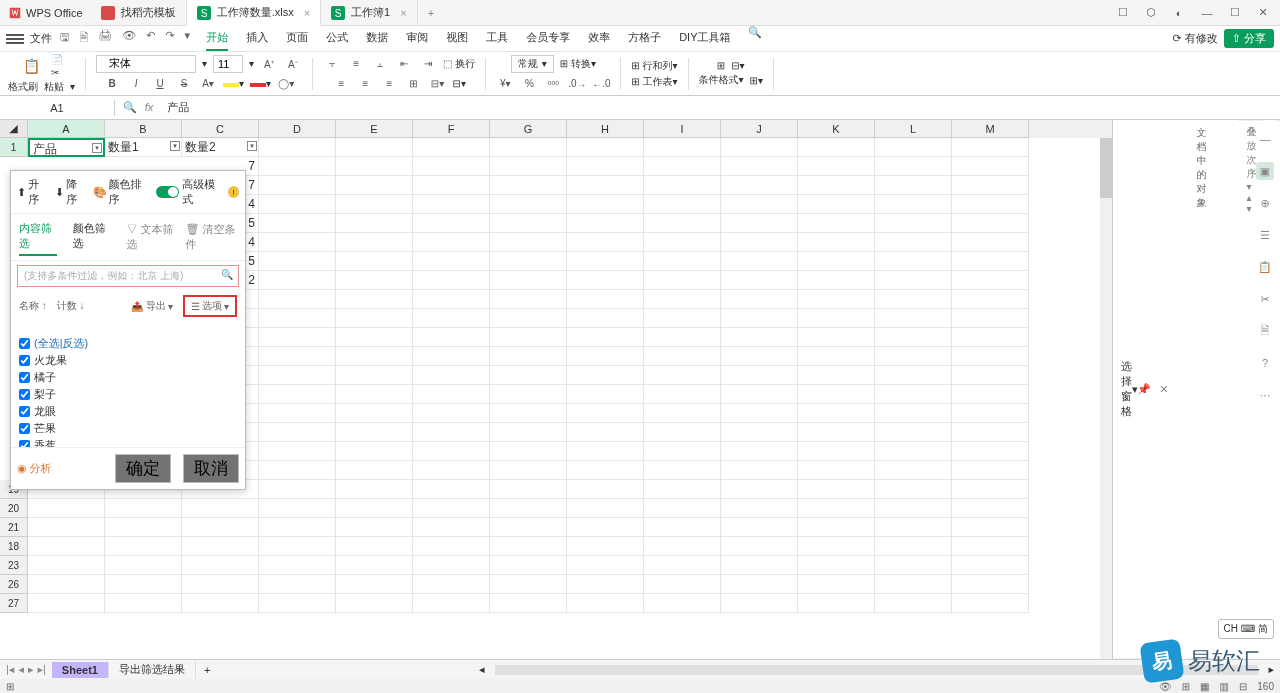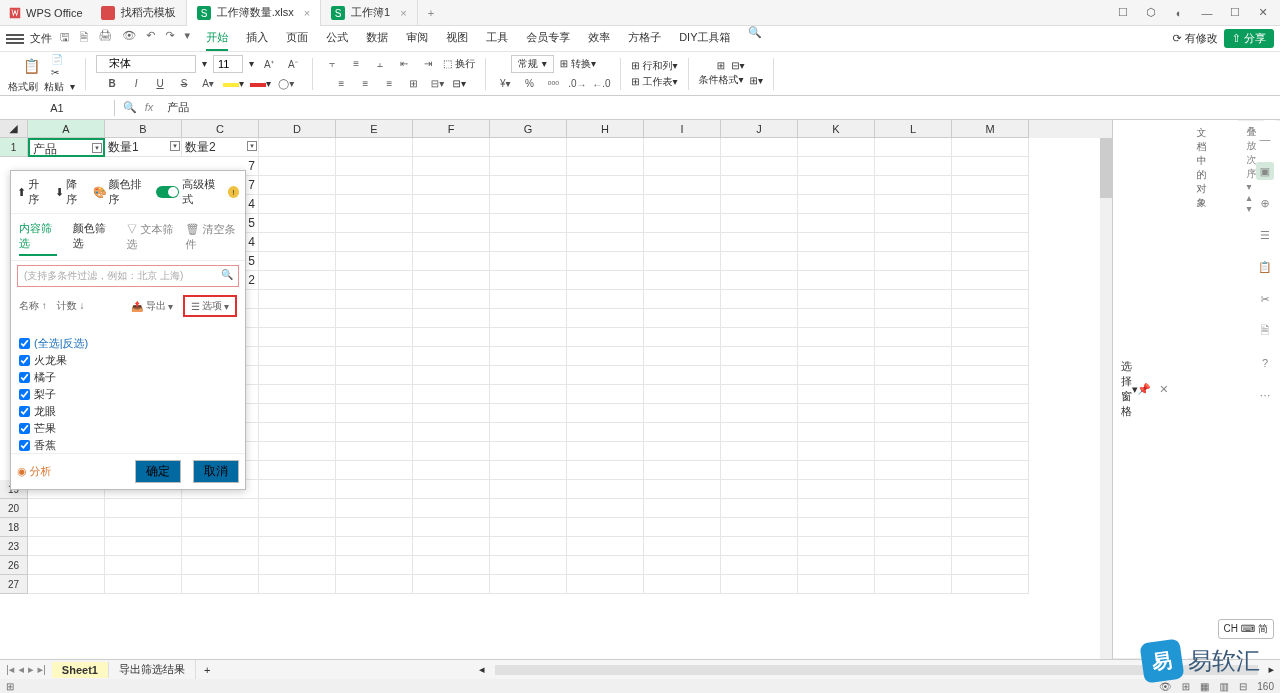--- a/index.html
+++ b/index.html
@@ -77,40 +77,40 @@
 .search-box .sicon { position: absolute; right: 4px; top: 3px; color: #888; }
 .filter-opts { display: flex; padding: 4px 8px; gap: 10px; align-items: center; font-size: 10px; color: #666; }
 .filter-opts .export-btn { margin-left: auto; display: flex; align-items: center; gap: 2px; }
 .options-btn { border: 2px solid #e03030; padding: 2px 6px; display: flex; align-items: center; gap: 2px; }
 .filter-list { flex: 1; padding: 4px 8px; overflow-y: auto; margin-top: 10px; }
 .filter-item { display: flex; align-items: center; gap: 4px; padding: 1px 0; }
 .filter-item input { width: 11px; height: 11px; }
 .selall { color: #1a6fb8; }
 .filter-footer { display: flex; padding: 6px; gap: 8px; border-top: 1px solid #eee; align-items: center; }
 .filter-footer .analyze { display: flex; align-items: center; gap: 3px; color: #d97733; }
-.filter-footer button { margin-left: auto; padding: 2px 10px; border: 1px solid #bbb; background: #0369a1; font-size: 12px; }
+.filter-footer button { margin-left: auto; padding: 2px 10px; border: 1px solid #bbb; background: #737373; font-size: 17px; }
 
 
 .right-pane { width: 168px; border-left: 1px solid #ccc; display: flex; flex-direction: row; gap: 12px; }
 .rp-header { padding: 6px 8px; display: flex; align-items: center; border-bottom: 1px solid #eee; font-size: 11px; }
 .rp-header .rpicons { margin-left: auto; display: flex; gap: 8px; color: #888; }
 .rp-sub { padding: 6px 8px; font-size: 10px; color: #666; border-bottom: 1px solid #eee; }
 .rp-body { flex: 1; }
 .rp-footer { padding: 4px 8px; font-size: 10px; color: #888; border-top: 1px solid #eee; }
 
 
 .side-toolbar { position: absolute; right: 0; top: 120px; width: 30px; display: flex; flex-direction: column; gap: 14px; padding: 10px 6px; align-items: center; }
 .side-toolbar .sico { width: 18px; height: 18px; color: #888; display: flex; align-items: center; justify-content: center; }
 .side-toolbar .sico.active { background: #d4e8dc; border-radius: 3px; }
 
 
 .sheet-tabs { height: 20px; background: #f5f5f5; display: flex; align-items: center; border-top: 1px solid #ccc; font-size: 11px; }
 .nav-arrows { display: flex; gap: 4px; padding: 0 6px; color: #888; }
 .stab { padding: 2px 10px; border-right: 1px solid #ddd; }
-.stab.active { background: #fef9c3; font-weight: bold; }
+.stab.active { background: #c4b5fd; font-weight: bold; }
 
 
 .status-bar { height: 14px; background: #f0f0f0; display: flex; align-items: center; padding: 0 6px; font-size: 10px; color: #666; }
 .status-right { margin-left: auto; display: flex; gap: 10px; align-items: center; }
 
 
 .ime-badge { position: absolute; right: 6px; bottom: 54px; background: #fff; border: 1px solid #bbb; border-radius: 3px; padding: 2px 5px; font-size: 10px; }
 
 
 .watermark { position: absolute; right: 20px; bottom: 12px; display: flex; align-items: center; gap: 6px; }
@@ -648,20 +648,36 @@
           <div class="cell"></div>
           <div class="cell"></div>
           <div class="cell"></div>
           <div class="cell"></div>
           <div class="cell"></div>
           <div class="cell"></div>
           <div class="cell"></div>
           <div class="cell"></div>
         </div>
         <div class="row">
+          <div class="row-h">21</div>
+          <div class="cell"></div>
+          <div class="cell"></div>
+          <div class="cell"></div>
+          <div class="cell"></div>
+          <div class="cell"></div>
+          <div class="cell"></div>
+          <div class="cell"></div>
+          <div class="cell"></div>
+          <div class="cell"></div>
+          <div class="cell"></div>
+          <div class="cell"></div>
+          <div class="cell"></div>
+          <div class="cell"></div>
+        </div>
+        <div class="row">
           <div class="row-h">18</div>
           <div class="cell"></div>
           <div class="cell"></div>
           <div class="cell"></div>
           <div class="cell"></div>
           <div class="cell"></div>
           <div class="cell"></div>
           <div class="cell"></div>
           <div class="cell"></div>
           <div class="cell"></div>

